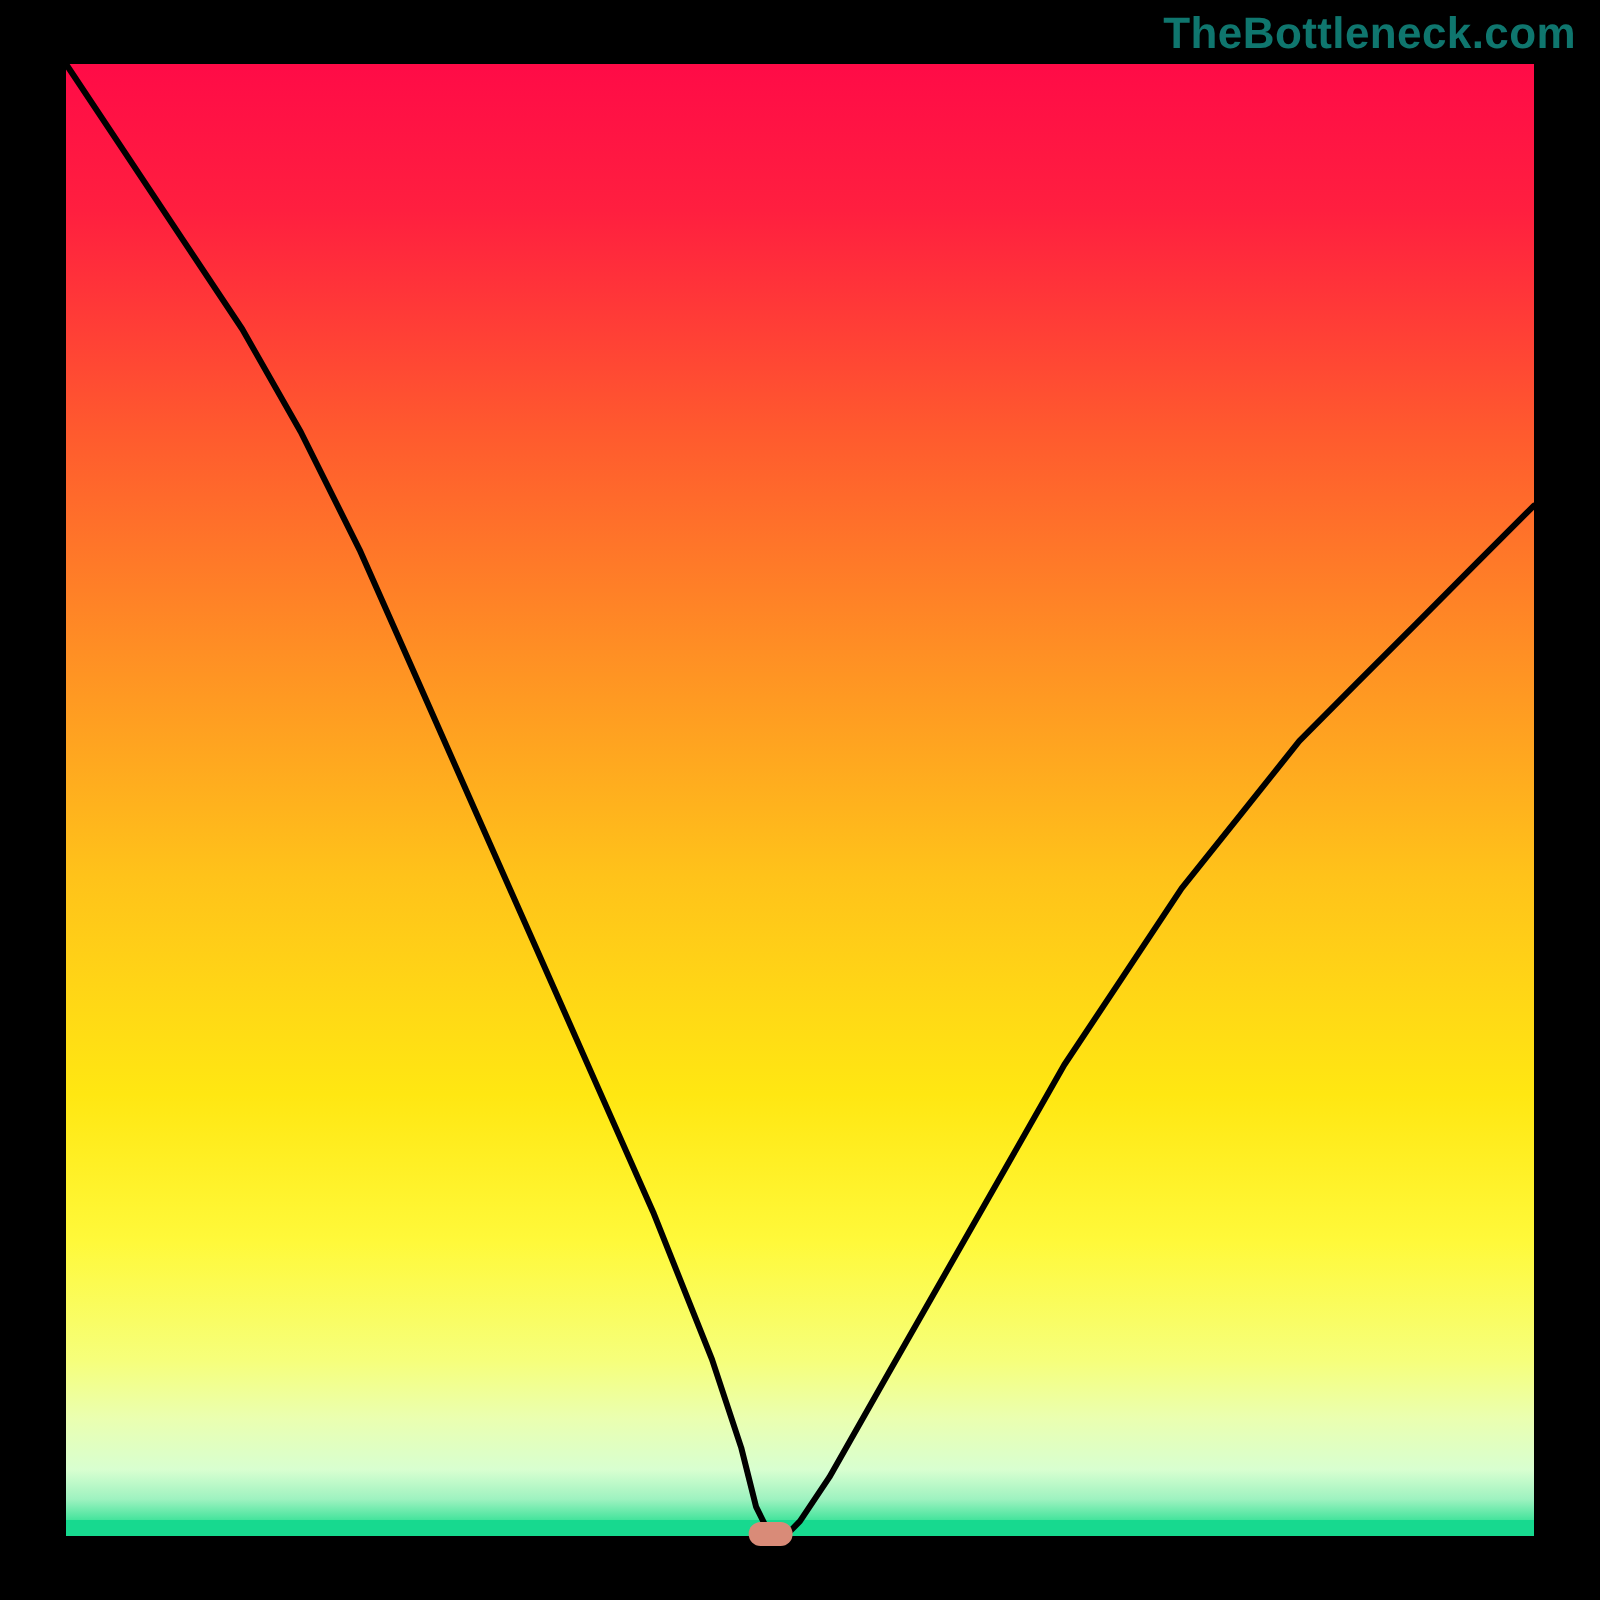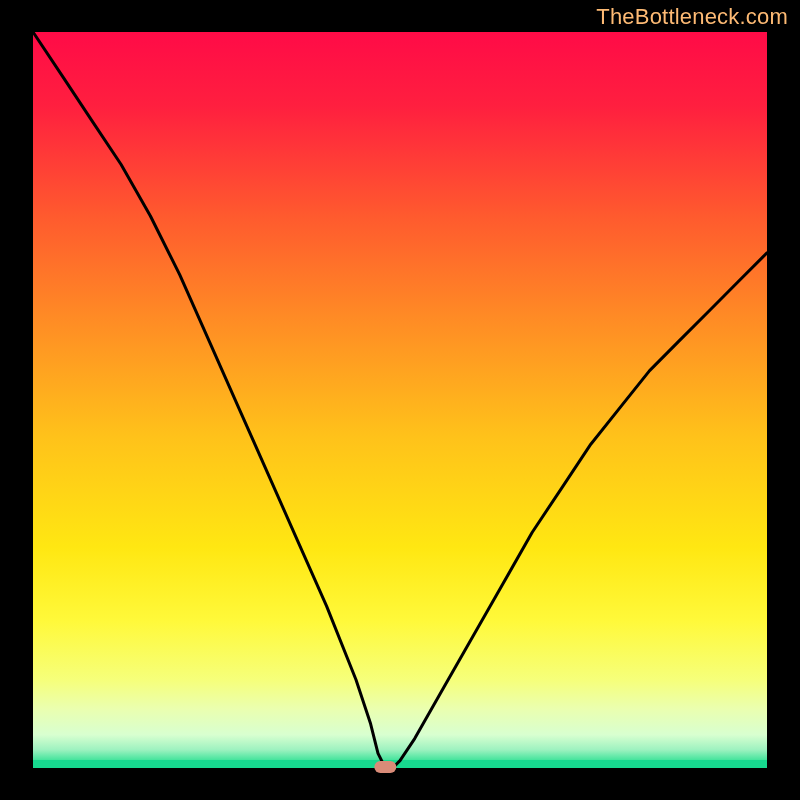--- a/index.html
+++ b/index.html
@@ -18,23 +18,23 @@
   }
   svg {
     position: absolute;
     top: 0;
     left: 0;
   }
   .watermark {
     position: absolute;
     top: 4px;
     right: 12px;
-    color: #fdba74;
+    color: #0f766e;
     font-size: 22px;
-    font-weight: 400;
+    font-weight: 700;
     letter-spacing: 0.2px;
     user-select: none;
   }
 </style>
 </head>
 <body>
 
 <div class="canvas-wrap">
   <svg id="chart-svg" width="800" height="800" viewBox="0 0 800 800">
       <defs>

